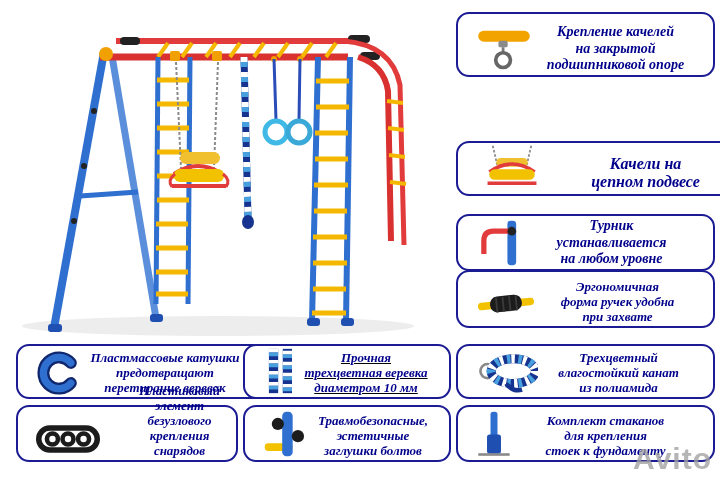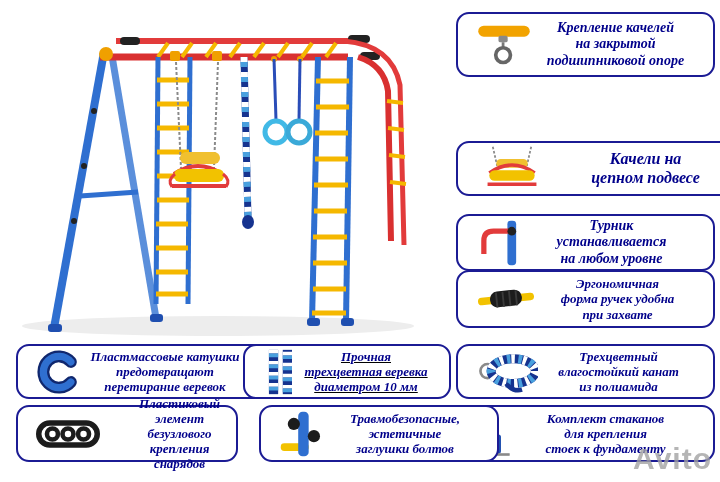--- a/index.html
+++ b/index.html
@@ -1,21 +1,21 @@
 <!DOCTYPE html>
 <html><head>
 <meta charset="utf-8">
 <style>
   * { margin:0; padding:0; box-sizing:border-box; }
   html,body { width:720px; height:482px; }
   body { background:#ffffff; font-family:"Liberation Serif", serif; position:relative; overflow:hidden; }
   .stage { position:absolute; left:0; top:0; width:720px; height:482px; background:#fff; }
   .photo { position:absolute; left:8px; top:6px; width:445px; height:336px; }
   .callout {
-    position:absolute; display:flex; align-items:center; gap:4px;
+    position:absolute; display:flex; align-items:flex-end; gap:4px;
     border:2px solid #1b1b94; border-radius:13px; background:#fff;
     padding:2px 18px;
   }
   .callout-icon { flex:0 0 auto; display:flex; align-items:center; justify-content:center; }
   .callout-text {
     flex:1 1 auto; text-align:center; font-style:italic; font-weight:bold;
     color:#00008b; font-size:13px; line-height:1.16; white-space:pre-line;
   }
   .callout-text.mid { font-size:14px; }
   .callout-text.large { font-size:16px; }
@@ -266,21 +266,21 @@
         <circle cx="18" cy="20" r="6" fill="none" stroke="#1c1c1c" stroke-width="5"></circle>
         <circle cx="35" cy="20" r="6" fill="none" stroke="#1c1c1c" stroke-width="5"></circle>
         <circle cx="52" cy="20" r="6" fill="none" stroke="#1c1c1c" stroke-width="5"></circle>
       </svg>
     </div>
     <div class="callout-text">Пластиковый элемент
 безузлового крепления
 снарядов</div>
   </div>
 
-  <div class="callout" style="left:243px; top:405px; width:240px; height:57px;margin-left:16px;">
+  <div class="callout" style="left:243px; top:405px; width:208px; height:57px;">
     <div class="callout-icon">
       <svg width="48" height="48" viewBox="0 0 55 55">
         <rect x="2" y="38" width="32" height="9" rx="4" fill="#f2c200"></rect>
         <rect x="22" y="2" width="12" height="51" rx="5" fill="#2f6fd0"></rect>
         <circle cx="17" cy="16" r="7" fill="#1c1c1c"></circle>
         <circle cx="40" cy="30" r="7" fill="#1c1c1c"></circle>
       </svg>
     </div>
     <div class="callout-text">Травмобезопасные,
 эстетичные

